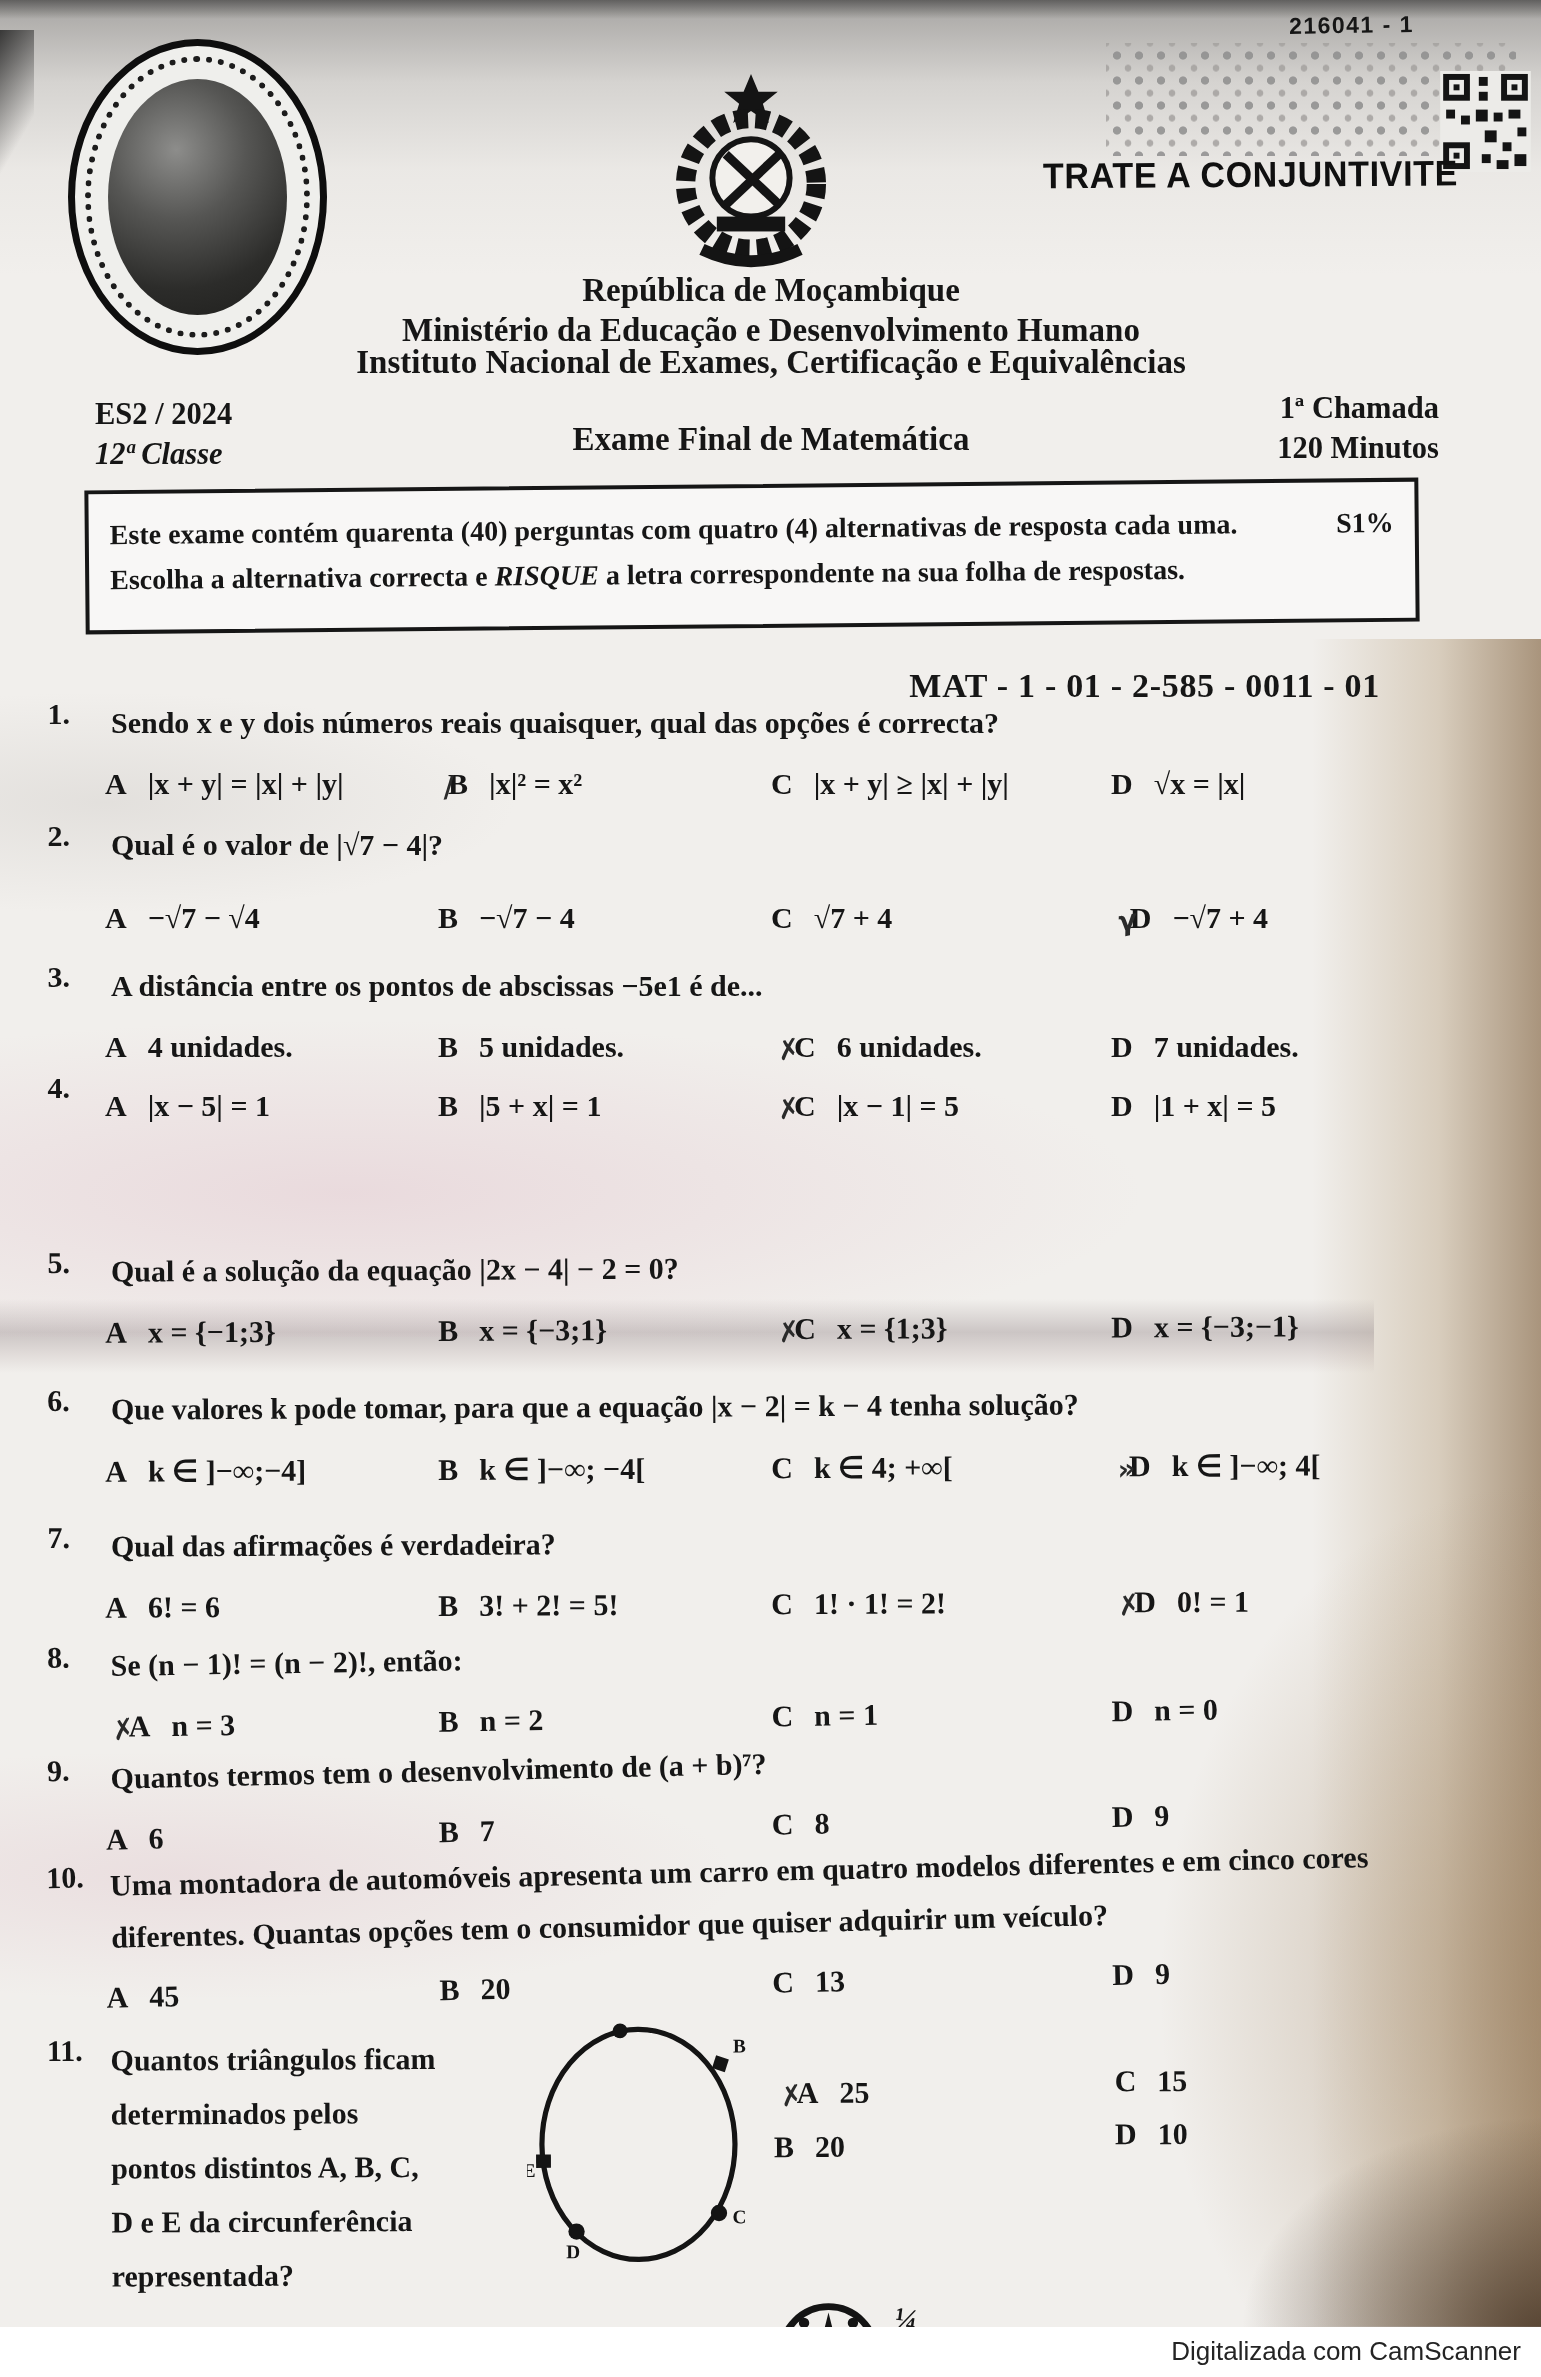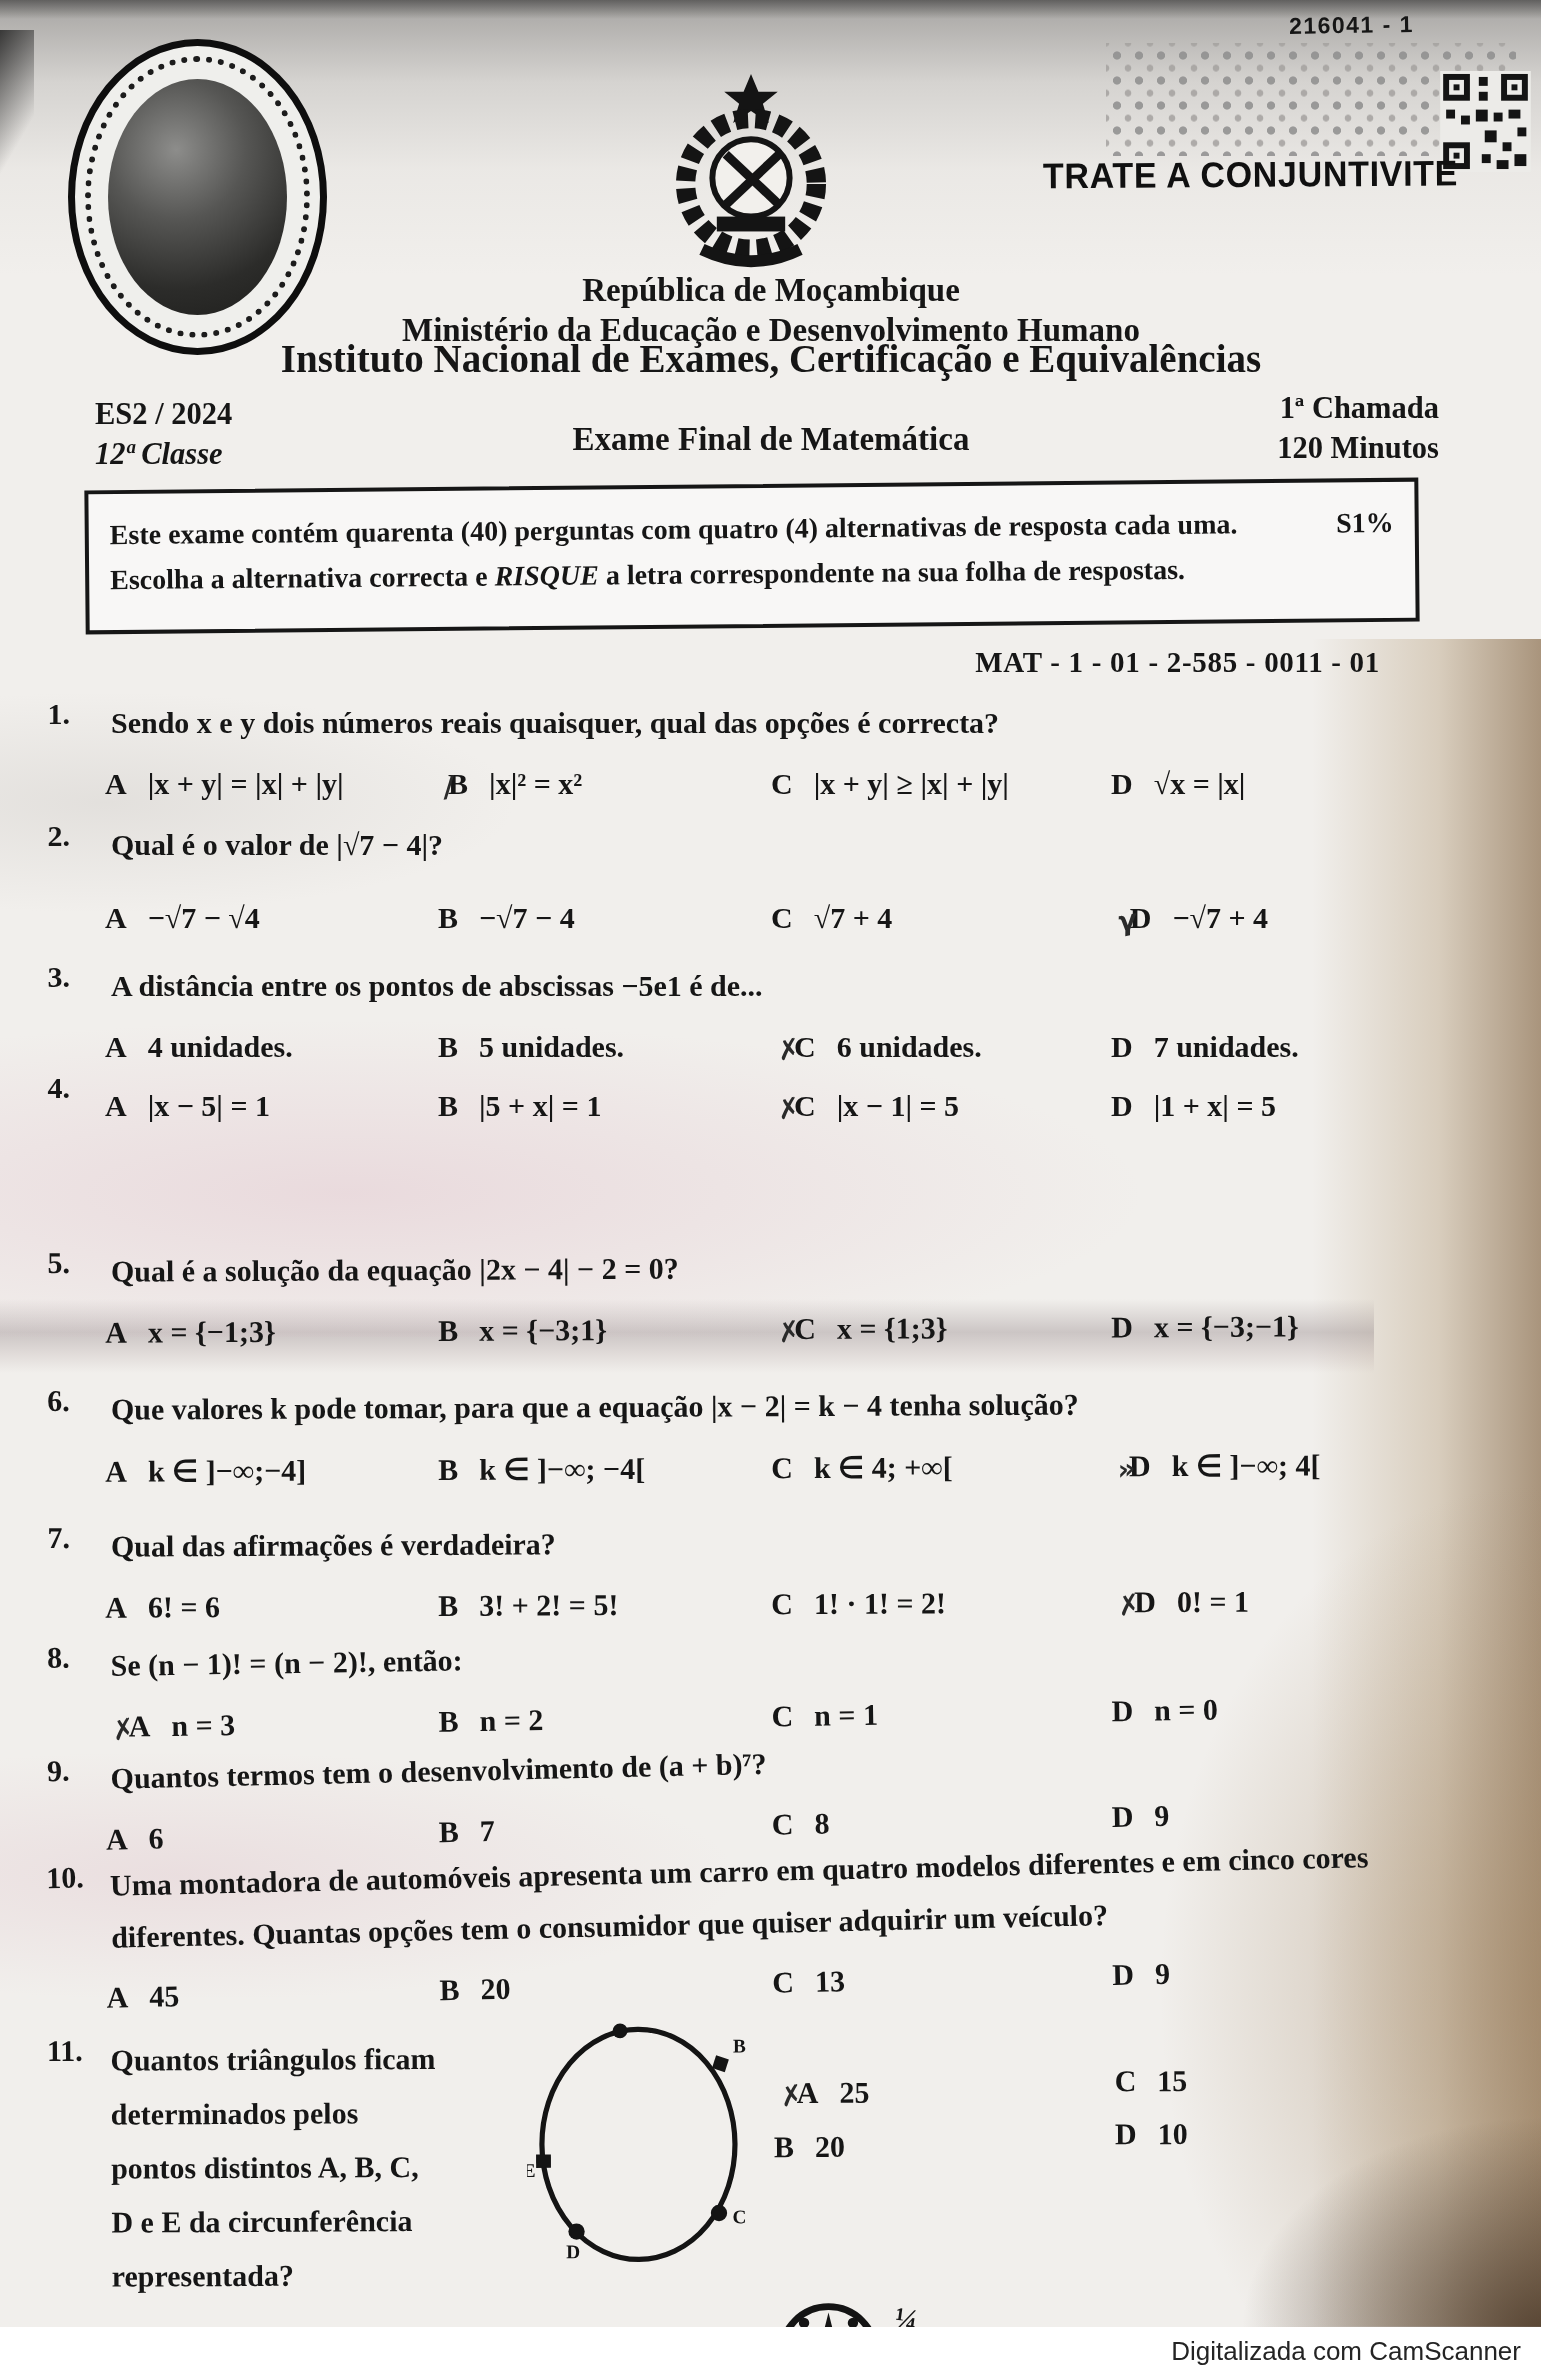--- a/index.html
+++ b/index.html
@@ -37,33 +37,33 @@
   .stamp-pattern{position:absolute;left:1106px;top:43px;width:410px;height:113px;opacity:.85;
     background-image:radial-gradient(circle,#8e8e8e 3.7px,rgba(142,142,142,0) 4.5px),
                      radial-gradient(circle,#a5a2a0 3px,rgba(165,162,160,0) 3.7px);
     background-size:22px 25px,22px 25px;background-position:0 0,11px 12.6px;}
   .qr{position:absolute;left:1440px;top:71px;}
   .campaign{position:absolute;left:1043px;top:155px;width:490px;font-family:"Liberation Sans",sans-serif;
     font-weight:bold;font-size:34px;letter-spacing:0.7px;transform:rotate(-.4deg) scaleY(1.05);color:#101010;}
   .hline{position:absolute;left:0;right:0;text-align:center;font-weight:bold;}
   .h1{top:272px;font-size:33px;}
   .h2{top:312px;font-size:33px;}
-  .h3{top:336px;font-size:39px;}
+  .h3{top:344px;font-size:33px;}
   .h-title{top:421px;font-size:33px;}
   .blk-left{position:absolute;left:95px;font-weight:bold;font-size:30.5px;}
   .es2{top:397px;} .classe{top:437px;font-style:italic;}
   .blk-right{position:absolute;right:103px;font-weight:bold;font-size:30.5px;text-align:left;}
   .chamada{top:391px;} .minutos{top:431px;}
   
   .instructions{position:absolute;left:85px;top:484px;width:1284px;border:4.5px solid #161616;
     padding:18px 21px 27px 21px;background:rgba(255,255,255,.5);transform:rotate(-.55deg);
     font-weight:bold;font-size:28px;line-height:1.62;}
   .instructions .row1{display:flex;}
   .instructions .note{margin-left:auto;padding-left:22px;}
-  .doc-code{position:absolute;right:162px;top:646px;font-weight:bold;font-size:29px;letter-spacing:0.7px;}
+  .doc-code{position:absolute;right:162px;top:667px;font-weight:bold;font-size:34px;letter-spacing:0.7px;}
   
   .q{position:absolute;left:46px;width:1449px;padding-left:65px;}
   .qnum{position:absolute;left:1.5px;top:0;font-weight:bold;font-size:30px;}
   .qtext{font-weight:bold;font-size:30px;line-height:1.72;max-width:1360px;}
   .opts{display:grid;grid-template-columns:333px 333px 340px auto;margin-top:18px;}
   .opt{white-space:nowrap;font-weight:bold;font-size:30px;}
   .ol{display:inline-block;margin-right:21px;}
   .ot{}
   .mk{font-family:"DejaVu Sans",sans-serif;font-weight:bold;font-size:27.5px;color:#2a2a2a;
       display:inline-block;transform:rotate(-10deg);margin-right:-6px;vertical-align:-2.2px;}

